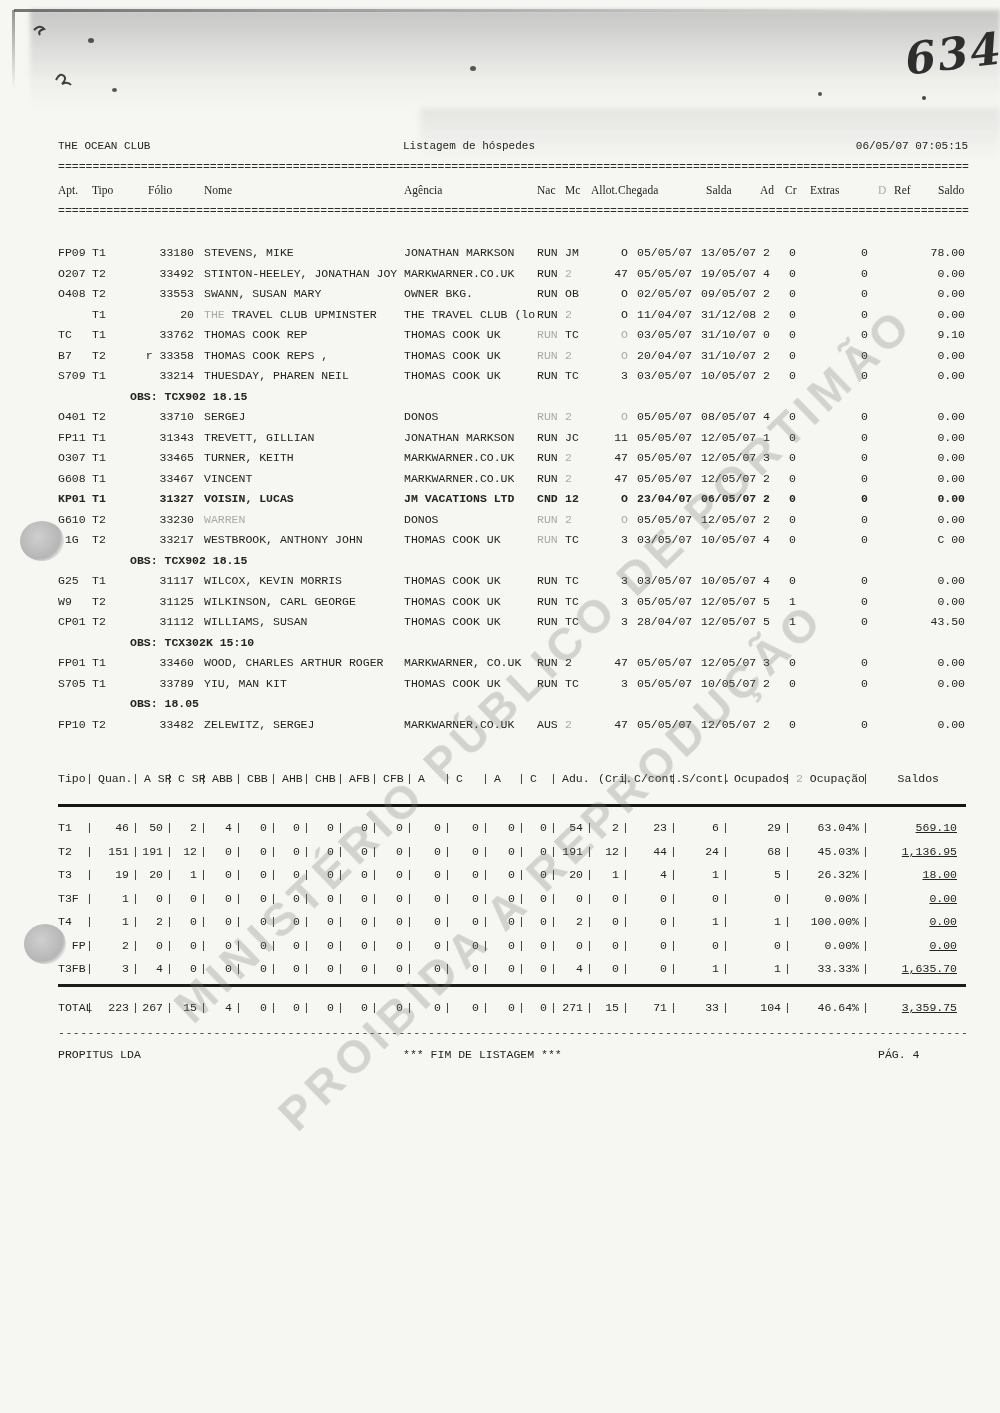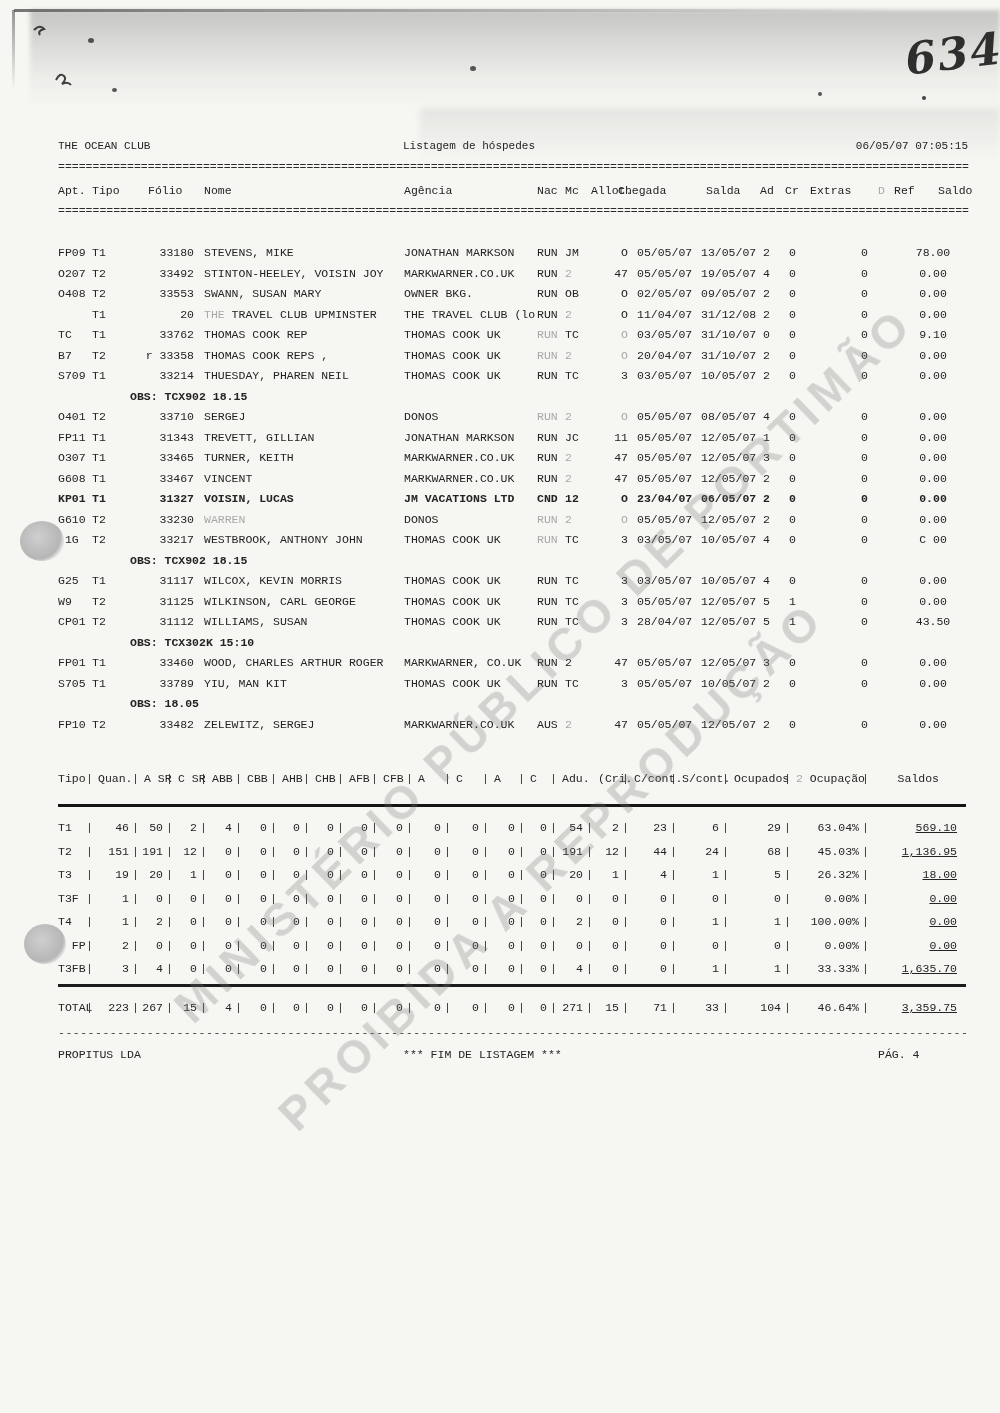--- a/index.html
+++ b/index.html
@@ -30,38 +30,38 @@
   .rheader{position:absolute;left:58px;top:140px;width:910px;height:20px;font-size:11px;}
   .rheader span{position:absolute;top:0;white-space:pre;}
   .rh-company{left:0;}
   .rh-title{left:345px;}
   .rh-datetime{right:0;}
   .eqline{position:absolute;left:58px;width:912px;height:20px;font-size:11.5px;white-space:nowrap;overflow:hidden;color:#2b2b2b;}
   .eq1{top:160px;} .eq2{top:204px;}
   .dashline{position:absolute;left:58px;top:1026px;width:912px;height:16px;font-size:11.5px;white-space:nowrap;overflow:hidden;color:#3a3a3a;letter-spacing:.5px;}
   
   .colheader{position:absolute;left:58px;top:184px;width:910px;height:20px;font-size:11.5px;}
-  .colheader span{position:absolute;top:0;white-space:pre;}
+  .colheader span{position:absolute;top:0;white-space:pre;font-family:Liberation Serif, serif;}
   .ch-apt{left:0}.ch-tipo{left:34px}.ch-folio{left:90px}.ch-nome{left:146px}.ch-agencia{left:346px}
   .ch-nac{left:479px}.ch-mc{left:507px}.ch-allot{left:533px}.ch-chegada{left:560px}.ch-salda{left:648px}
   .ch-ad{left:702px}.ch-cr{left:727px}.ch-extras{left:752px}.ch-d{left:820px}.ch-ref{left:836px}.ch-saldo{left:880px}
   
   .listing{position:absolute;left:58px;top:243px;width:910px;font-size:11.5px;}
   .lrow{position:relative;height:20.5px;line-height:20.5px;}
   .lrow.heavy{font-weight:bold;}
   .lf{position:absolute;top:0;white-space:pre;}
   .lf-apt{left:0}.lf-tipo{left:34px}
   .lf-folio{left:52px;width:84px;text-align:right}
   .lf-name{left:146px}.lf-agency{left:346px}.lf-nac{left:479px}.lf-mc{left:507px}
   .lf-allot{left:538px;width:32px;text-align:right}
   .lf-chegada{left:579px}.lf-saida{left:643px}
   .lf-ad{left:698px;width:14px;text-align:right}
   .lf-cr{left:724px;width:14px;text-align:right}
   .lf-extras{left:758px;width:52px;text-align:right}
-  .lf-saldo{left:843px;width:64px;text-align:center}
+  .lf-saldo{left:843px;width:64px;text-align:right}
   .lf-obs{left:72px;font-weight:bold;}
   .dim,.dimpart{color:#a9a9a9;}
   
   .summary{position:absolute;left:58px;top:770px;width:910px;font-size:11.5px;}
   .shead{position:absolute;top:0;left:0;height:22px;line-height:18px;white-space:nowrap;}
   .sum-hline1{position:absolute;top:34px;left:0;width:908px;height:3px;background:#151515;}
   .sum-rows{position:absolute;top:46px;left:0;white-space:nowrap;}
   .srow{height:23.5px;line-height:23.5px;white-space:nowrap;}
   .sum-hline2{position:absolute;top:214px;left:0;width:908px;height:2.5px;background:#1c1c1c;}
   .sum-total{position:absolute;top:226px;left:0;}
@@ -152,21 +152,21 @@
       <span class="lf lf-ad">2</span>
       <span class="lf lf-cr">0</span>
       <span class="lf lf-extras">0</span>
       <span class="lf lf-saldo">78.00</span>
     </div>
 
     <div class="lrow">
       <span class="lf lf-apt">O207</span>
       <span class="lf lf-tipo">T2</span>
       <span class="lf lf-folio">33492</span>
-      <span class="lf lf-name"><span class="dimpart"></span><span>STINTON-HEELEY, VOISIN JOY</span></span>
+      <span class="lf lf-name"><span class="dimpart"></span><span>STINTON-HEELEY, JONATHAN JOY</span></span>
       <span class="lf lf-agency">MARKWARNER.CO.UK</span>
       <span class="lf lf-nac">RUN</span>
       <span class="lf lf-mc dim">2</span>
       <span class="lf lf-allot">47</span>
       <span class="lf lf-chegada">05/05/07</span>
       <span class="lf lf-saida">19/05/07</span>
       <span class="lf lf-ad">4</span>
       <span class="lf lf-cr">0</span>
       <span class="lf lf-extras">0</span>
       <span class="lf lf-saldo">0.00</span>

